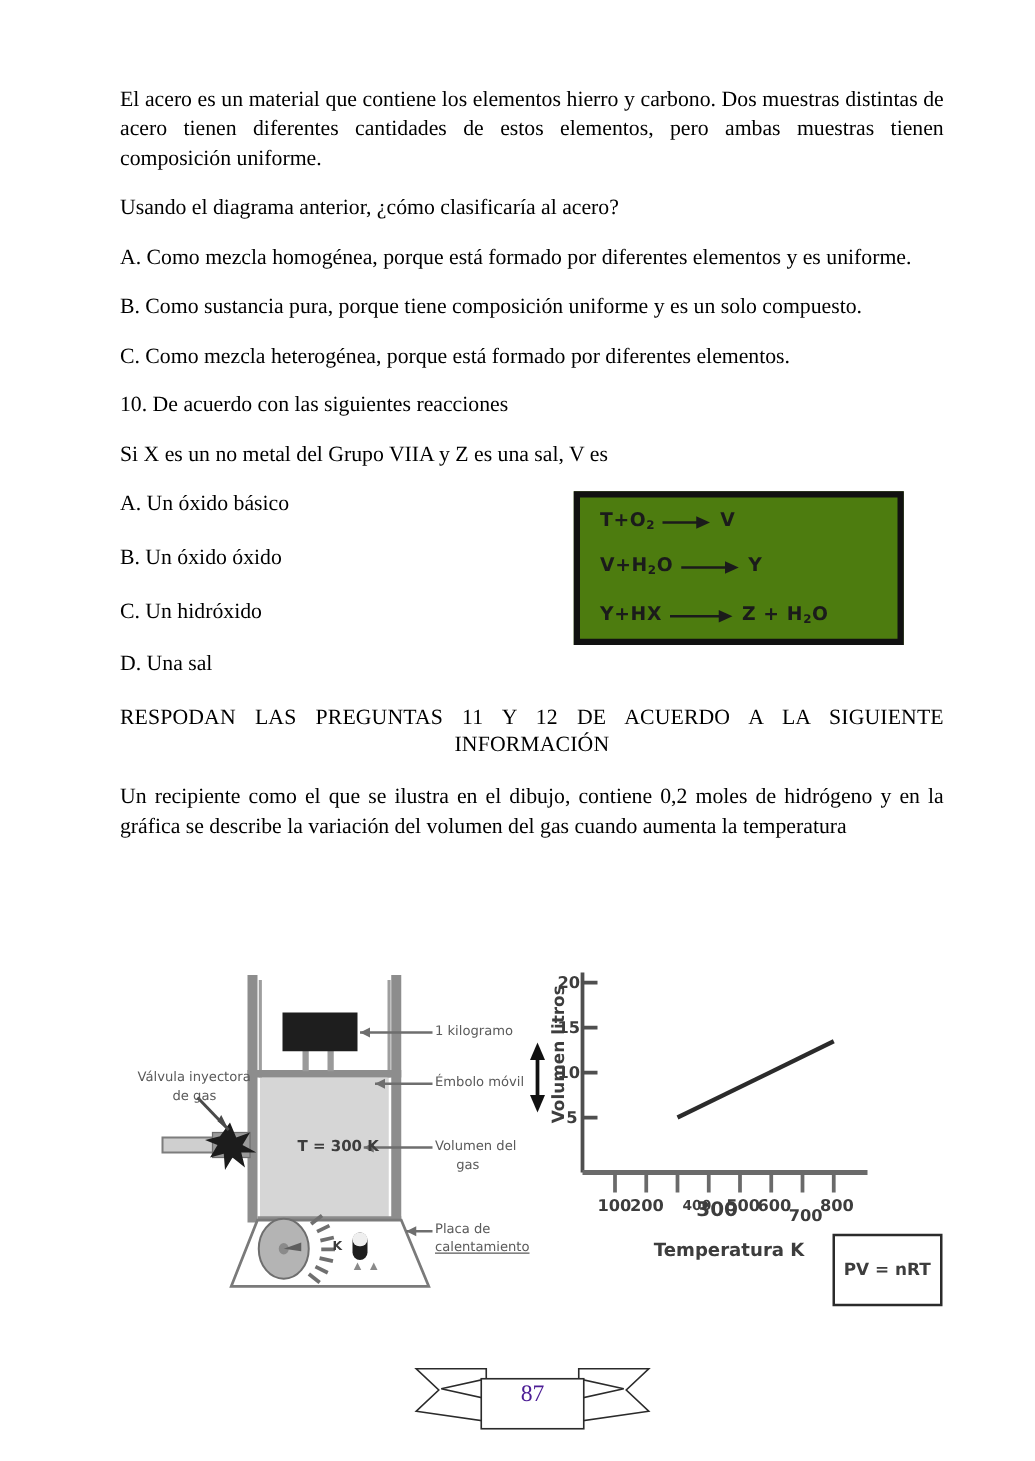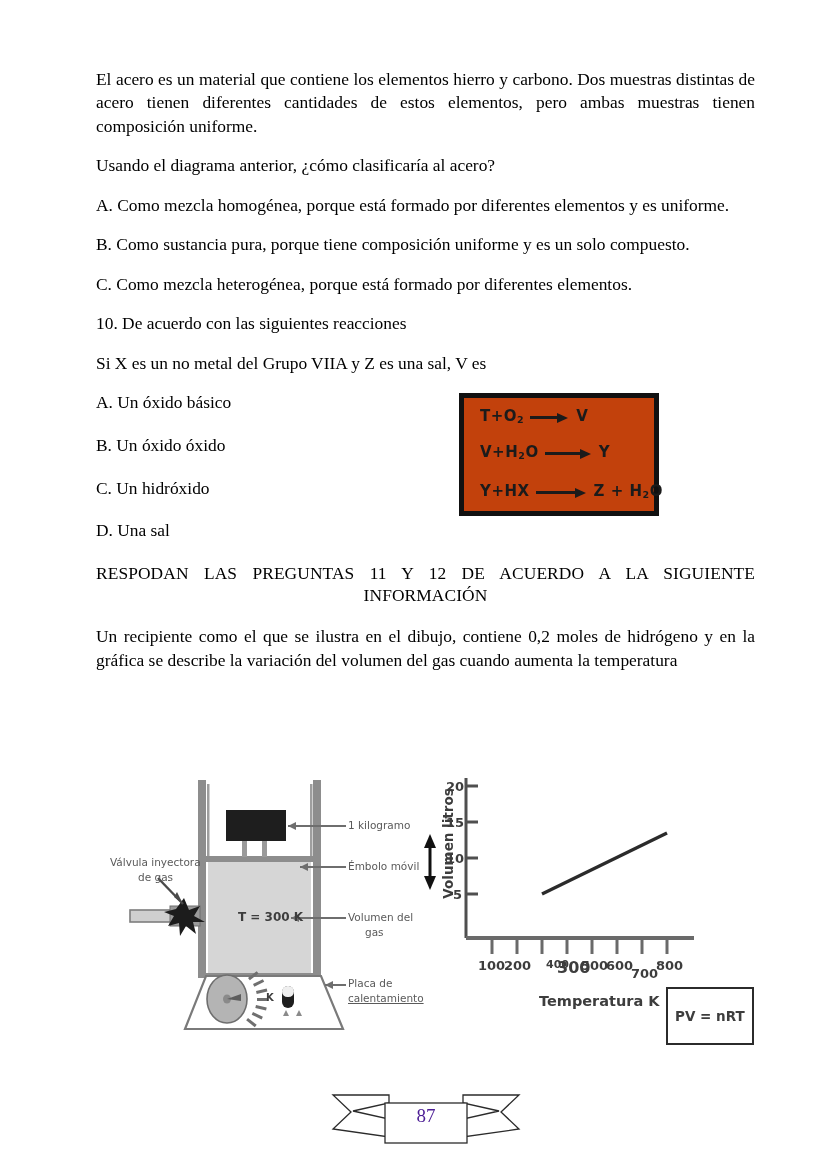--- a/index.html
+++ b/index.html
@@ -57,24 +57,24 @@
     margin: 0 0 20px 0;
     font-size: 17.4px;
     line-height: 1.3;
   }
 
   
   .reaction-box {
     position: absolute;
     left: 363px;
     top: 2px;
-    width: 200px;
+    width: 264px;
     height: 123px;
     border: 5px solid #111;
-    background: #c2410c;
+    background: #4d7c0f;
     box-sizing: border-box;
     font-family: "DejaVu Sans", "Liberation Sans", sans-serif;
   }
   .rx {
     position: absolute;
     font-size: 15px;
     font-weight: 700;
     color: #1b1b1b;
     letter-spacing: 0.5px;
     white-space: nowrap;
@@ -328,21 +328,21 @@
       <div class="lbl dark" style="left:52px;  top:188px; font-size:13px; font-weight:700;">100</div>
       <div class="lbl dark" style="left:78px;  top:188px; font-size:13px; font-weight:700;">200</div>
       <div class="lbl dark" style="left:104px; top:188px; font-size:16px; font-weight:700;margin-left:27px;">300</div>
       <div class="lbl dark" style="left:120px; top:188px; font-size:11px; font-weight:700;">400</div>
       <div class="lbl dark" style="left:155px; top:188px; font-size:13px; font-weight:700;">500</div>
       <div class="lbl dark" style="left:180px; top:188px; font-size:13px; font-weight:700;">600</div>
       <div class="lbl dark" style="left:205px; top:196px; font-size:13px; font-weight:700;">700</div>
       <div class="lbl dark" style="left:230px; top:188px; font-size:13px; font-weight:700;">800</div>
 
       
-      <div class="lbl dark" style="left:97px; top:222px; font-size:14.5px; font-weight:700;margin-left:16px;">Temperatura K</div>
+      <div class="lbl dark" style="left:97px; top:222px; font-size:14.5px; font-weight:700;">Temperatura K</div>
 
       
       <div style="position:absolute; left:240px; top:217px; border:2px solid #2b2b2b; padding:18px 7px; background:#fff;">
         <span class="lbl dark" style="position:static; font-size:13.5px; font-weight:700;">PV = nRT</span>
       </div>
     </div>
   </div>
 
   <div class="ribbon">
     <svg width="190" height="62" viewBox="0 0 190 62">

